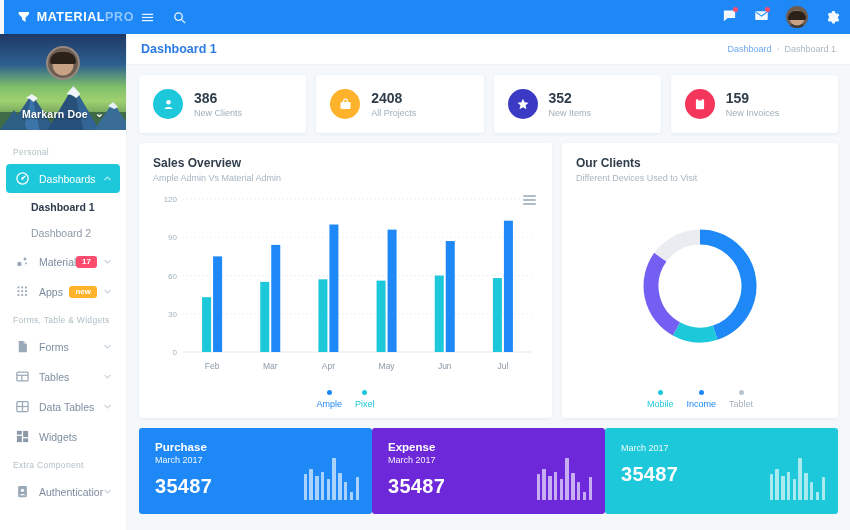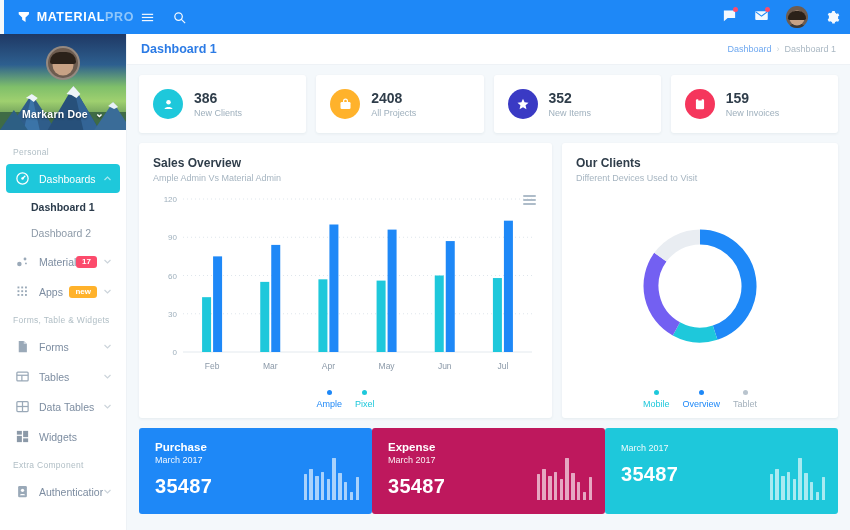--- a/index.html
+++ b/index.html
@@ -482,21 +482,21 @@
                 <path d="M 23.358167275627572 34.19852263766882 A 49 49 0 0 1 62.99999999999999 14" fill="none" stroke="#e9edf2" stroke-width="15"></path>
               </svg>
           </div>
           <div class="legend">
             <div class="li">
               <span class="dot" style="background:#1ec8db"></span>
               <span style="color:#1ec8db">Mobile</span>
             </div>
             <div class="li">
               <span class="dot" style="background:#1e88f7"></span>
-              <span style="color:#1e88f7">Overview</span>
+              <span style="color:#1e88f7">Income</span>
             </div>
             <div class="li">
               <span class="dot" style="background:#b9c4ce"></span>
               <span style="color:#a4b1bc">Tablet</span>
             </div>
           </div>
         </div>
 
       </div>
 
@@ -513,21 +513,21 @@
               <i style="height: 28.16px;"></i>
               <i style="height: 21.12px;"></i>
               <i style="height: 42.24px;"></i>
               <i style="height: 27.28px;"></i>
               <i style="height: 17.6px;"></i>
               <i style="height: 7.92px;"></i>
               <i style="height: 22.88px;"></i>
             </div>
         </div>
 
-        <div class="tile" style="background:#be185d">
+        <div class="tile" style="background:#6d28d9">
           <div class="tile-t">Expense</div>
           <div class="tile-d">March 2017</div>
           <div class="tile-v">35487</div>
           <div class="spark">
               <i style="height: 25.52px;"></i>
               <i style="height: 30.8px;"></i>
               <i style="height: 23.76px;"></i>
               <i style="height: 28.16px;"></i>
               <i style="height: 21.12px;"></i>
               <i style="height: 42.24px;"></i>

